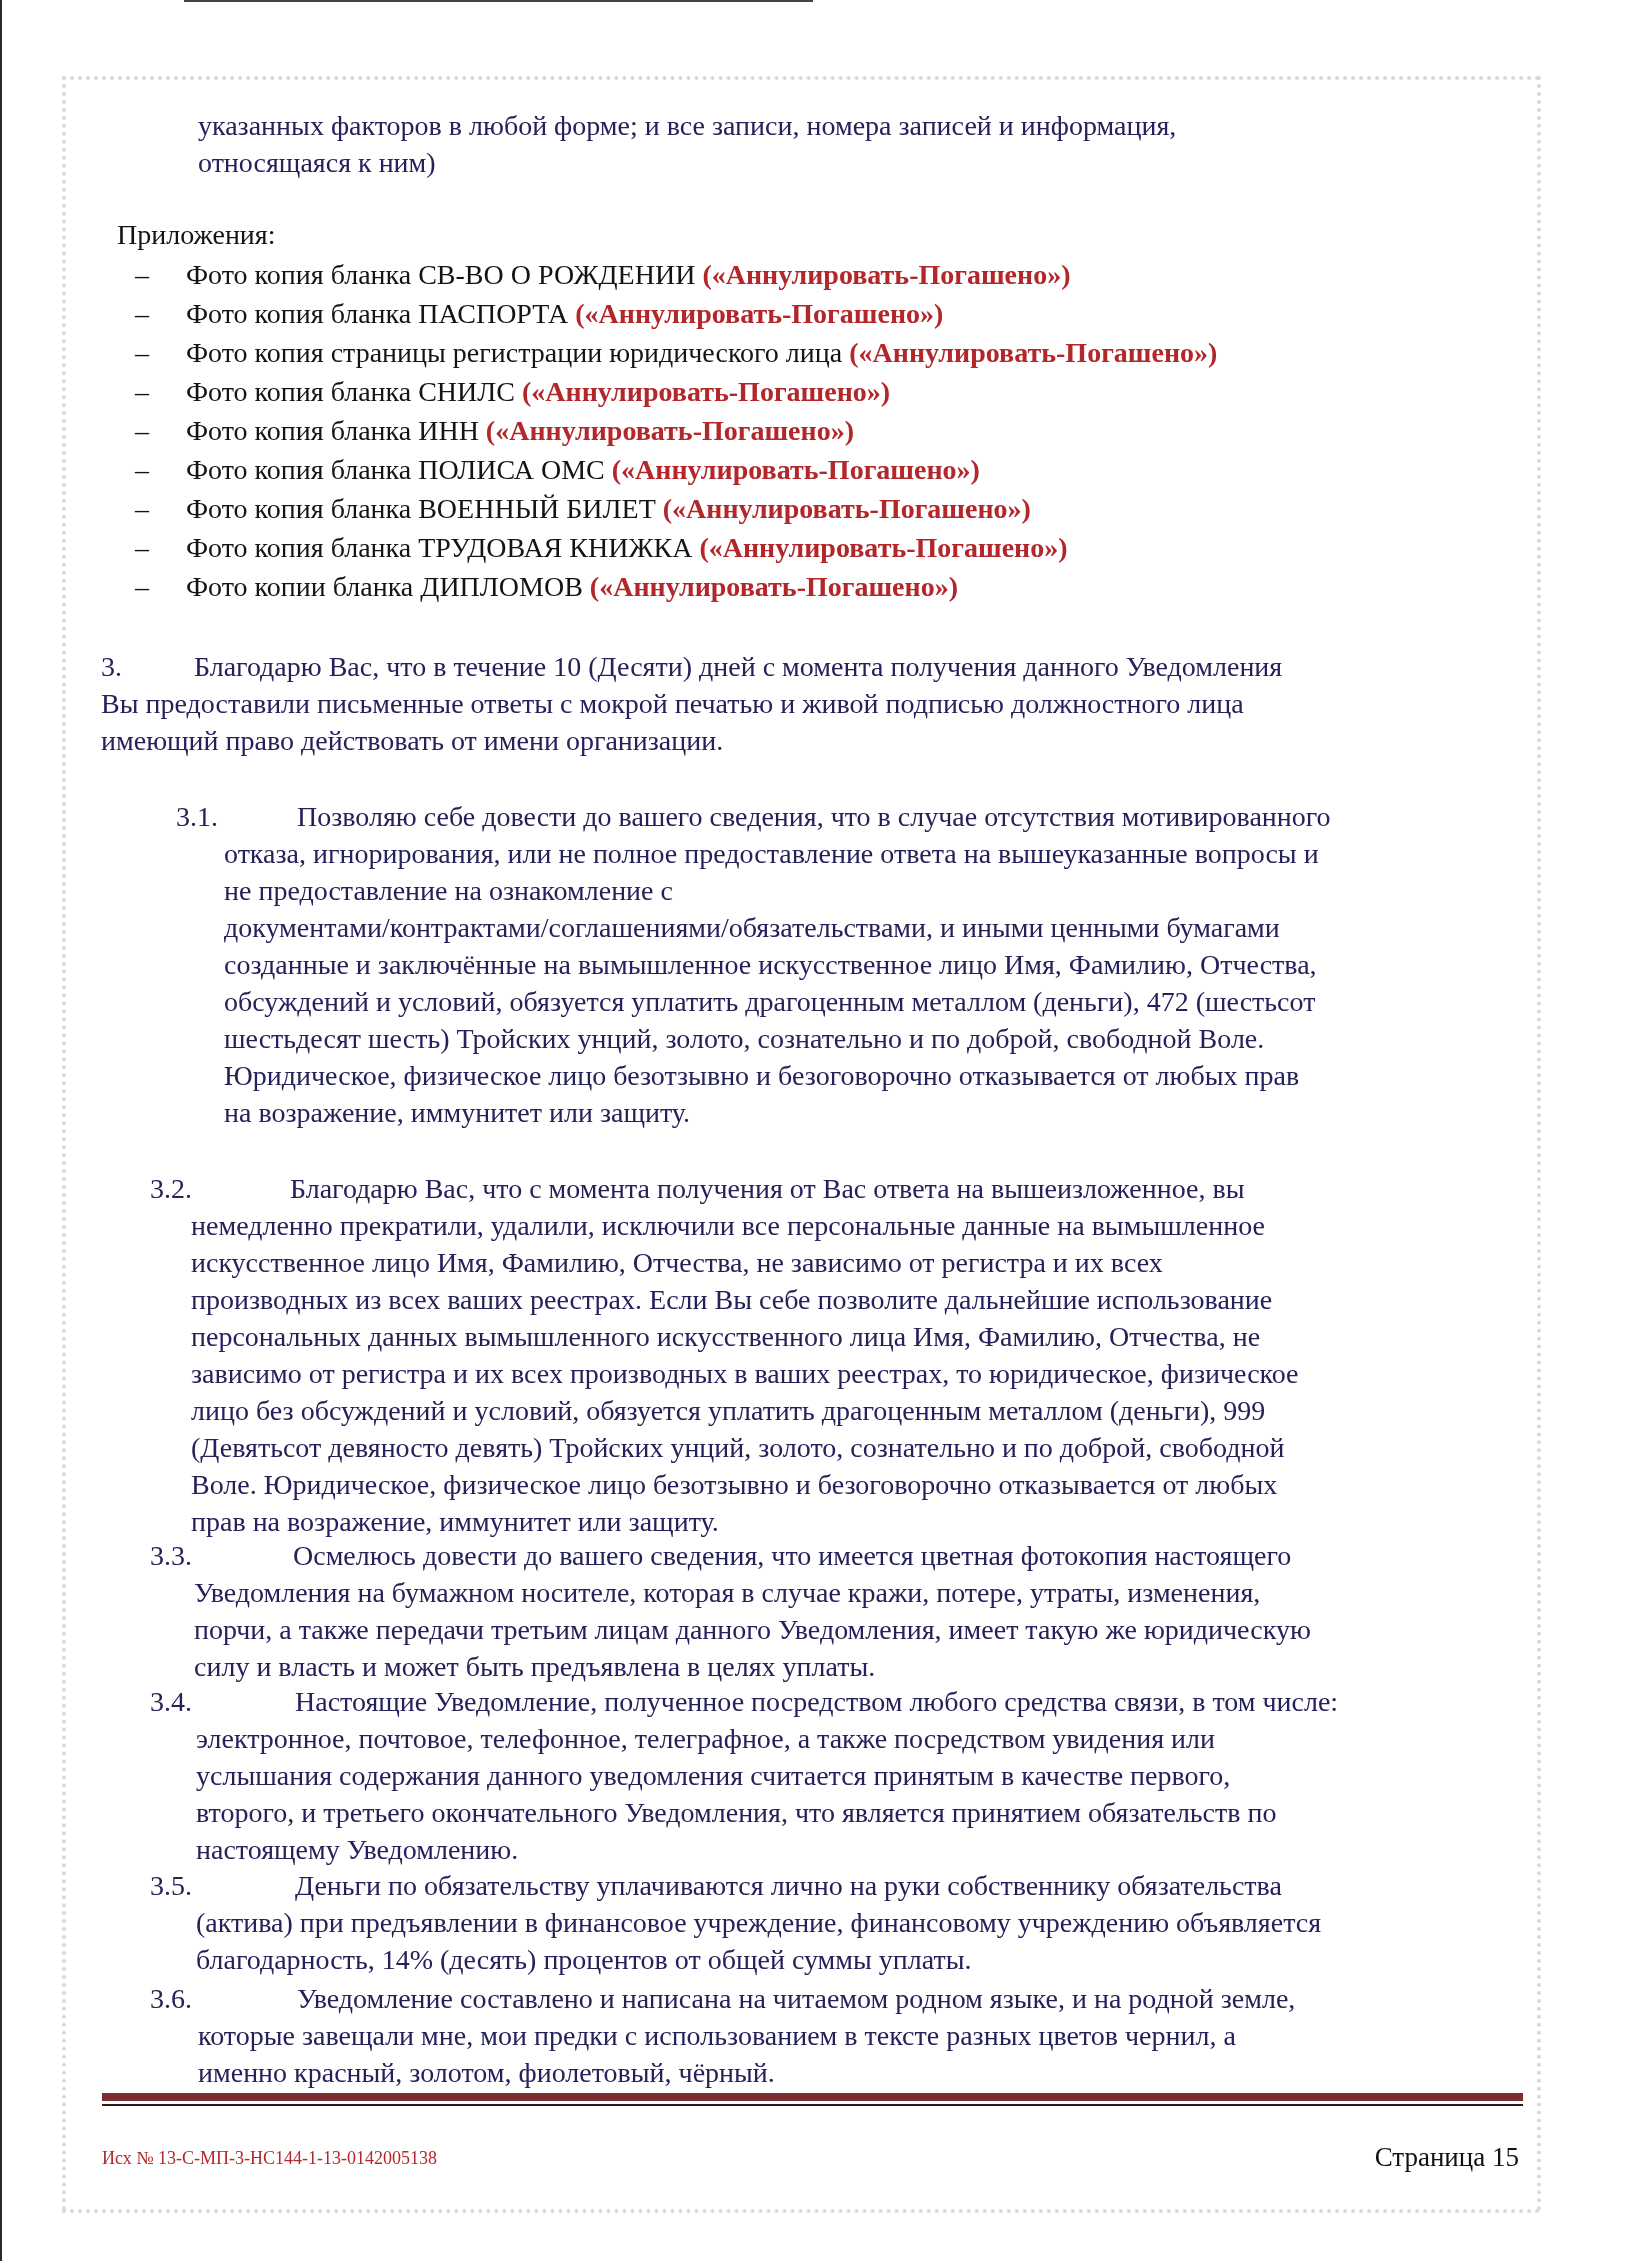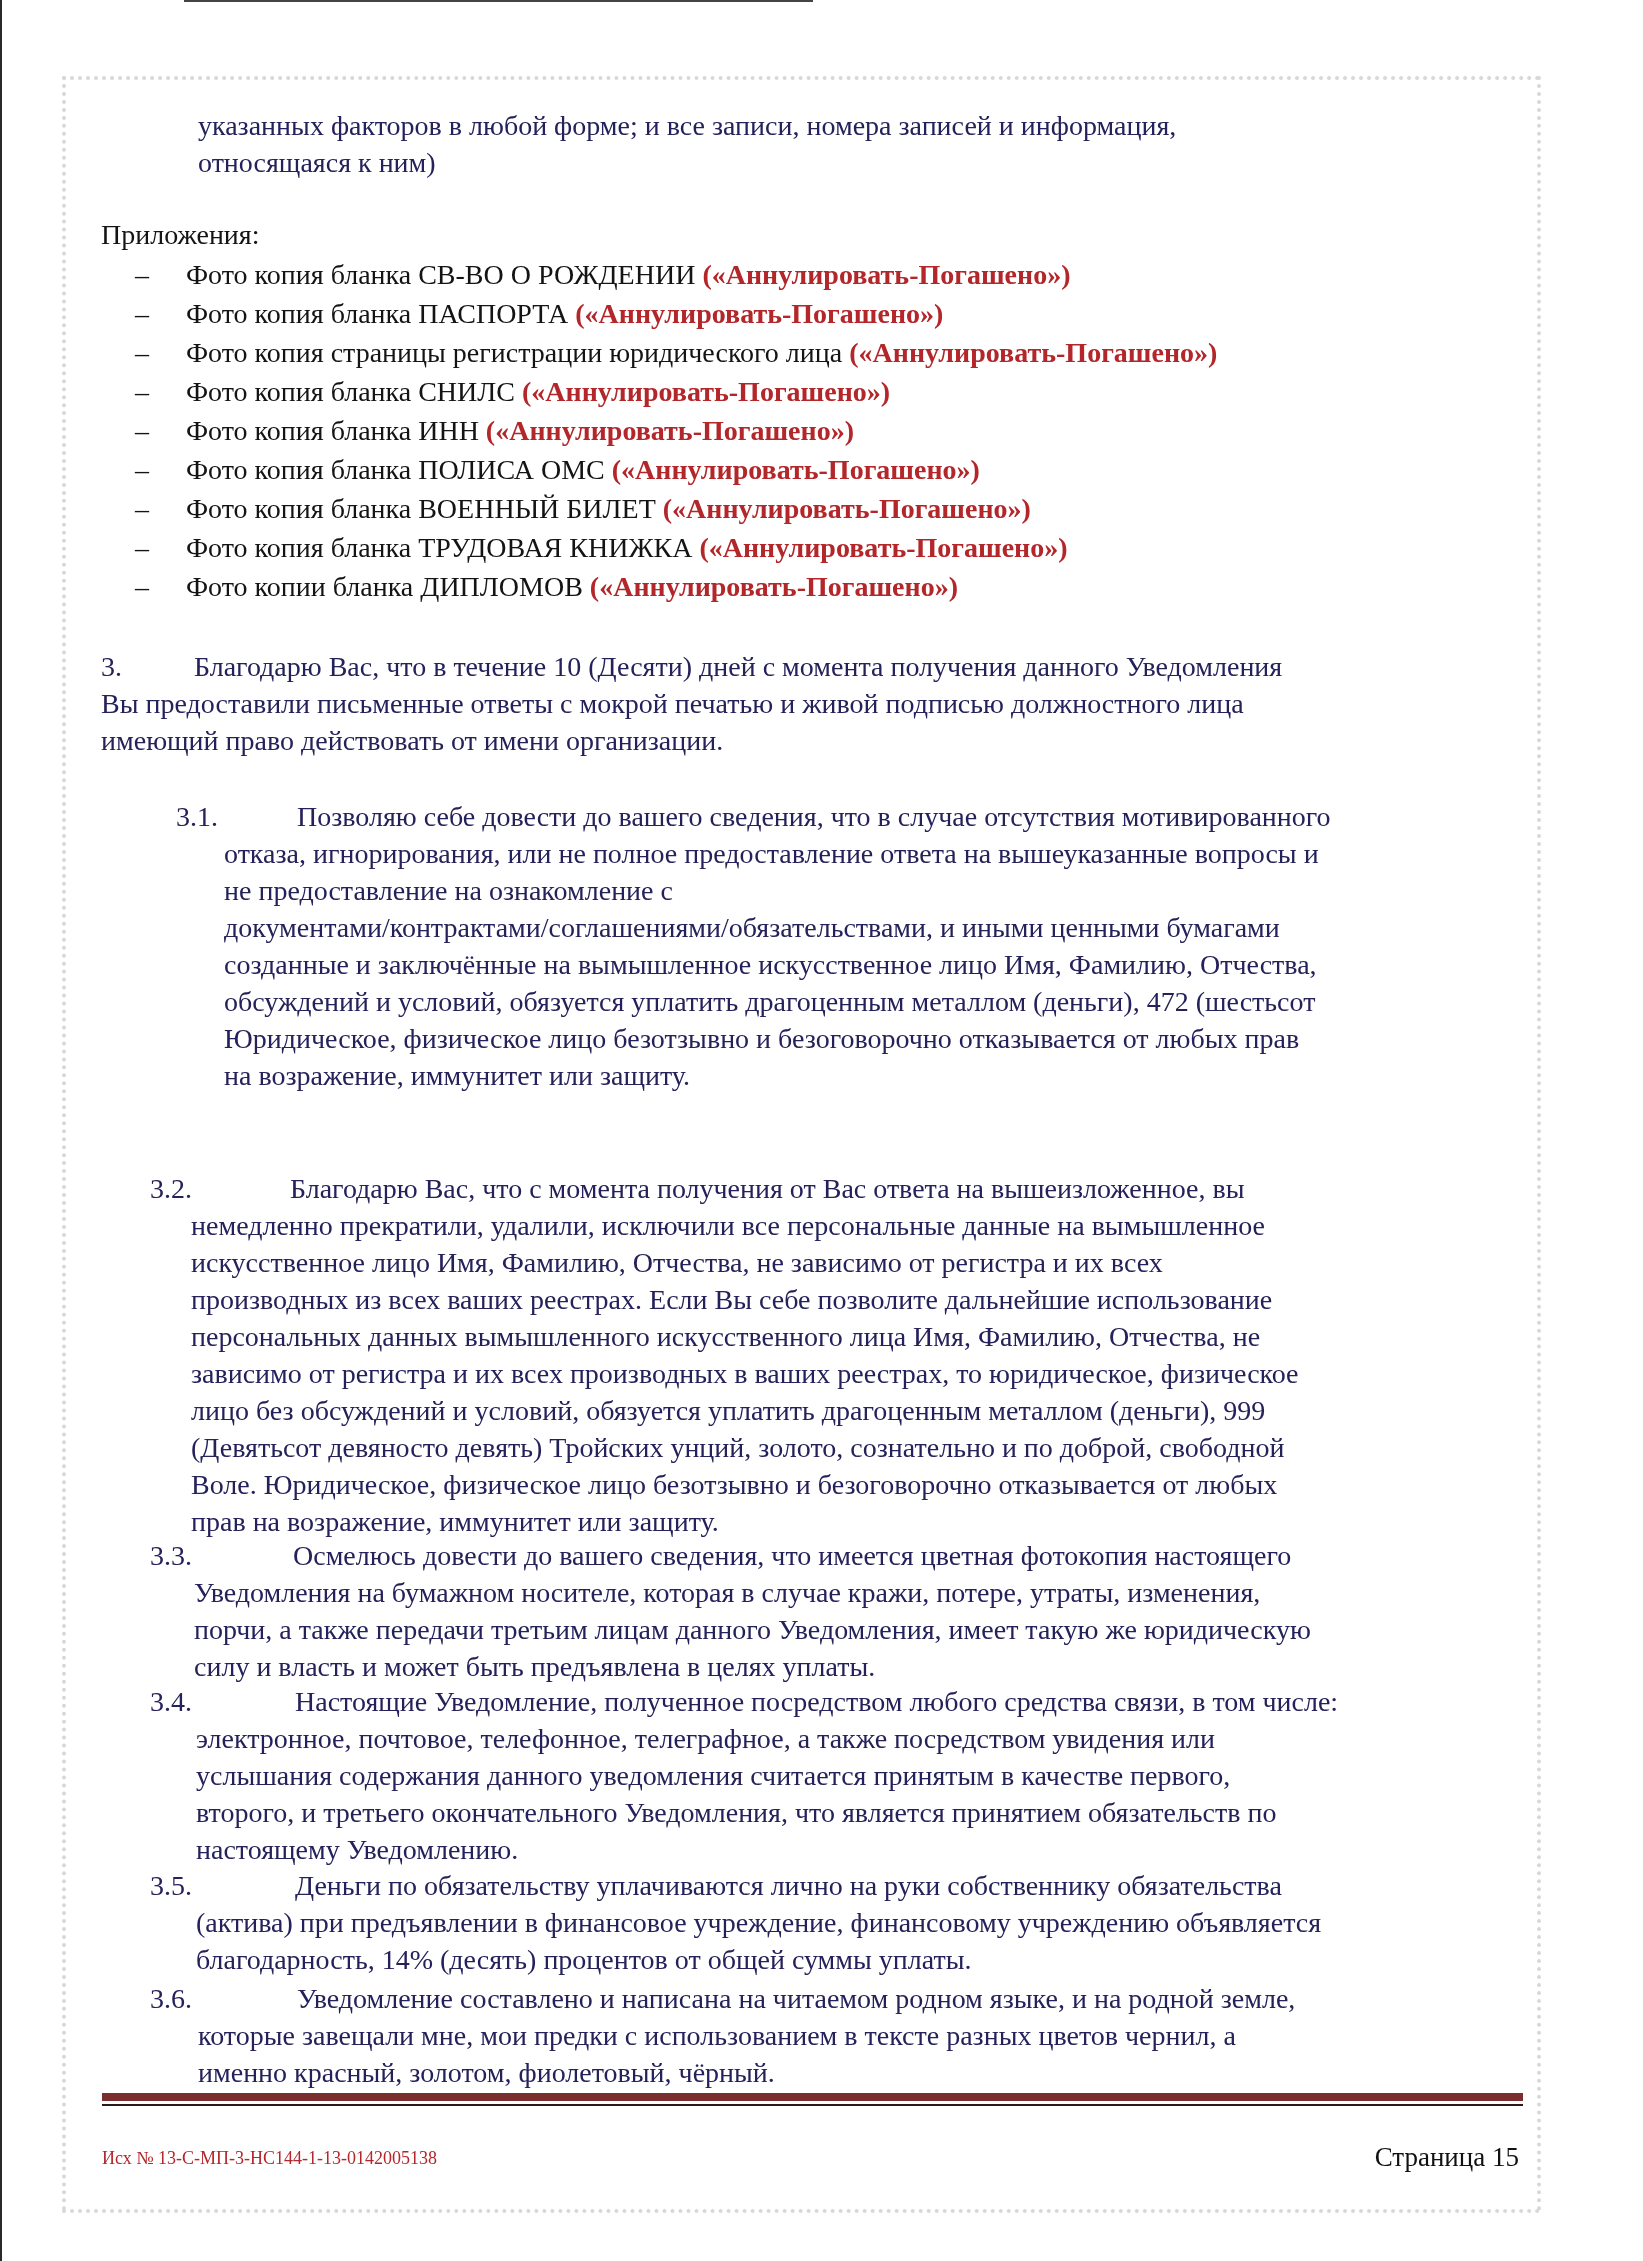--- a/index.html
+++ b/index.html
@@ -4,21 +4,21 @@
 <style>
   html, body { margin: 0; padding: 0; background: #ffffff; }
   body { width: 1644px; height: 2261px; position: relative; overflow: hidden;
          font-family: "Liberation Serif", "DejaVu Serif", serif; }
   .scan-edge { position: absolute; left: 0; top: 0; width: 1.9px; height: 2261px; background: #2a2a2a; }
   .scan-top { position: absolute; left: 184px; top: 0; width: 629px; height: 1.9px; background: #444; }
   .frame { position: absolute; left: 62px; top: 76px; width: 1479px; height: 2137px;
            border: 4.8px dotted #d8d8d4; box-sizing: border-box; }
   .page { position: absolute; left: 0; top: 0; width: 1644px; height: 2261px; }
   .navy { color: #25215a; }
-  .black { color: #141414; }
+  .black { color: #141414; margin-left: 16px; }
   .red { color: #b3262a; font-weight: bold; }
   .txt { font-size: 28px; line-height: 37px; }
 
   .cont { position: absolute; left: 198px; top: 107px; width: 1305px; }
   .appx-title { position: absolute; left: 101px; top: 216px; }
   .appx-list { position: absolute; left: 135px; top: 256px; margin: 0; padding: 0; list-style: none; }
   .appx-list li { position: relative; padding-left: 51px; height: 39px; white-space: nowrap; }
   .appx-list .dash { position: absolute; left: 0; top: 0; }
 
   .p3 { position: absolute; left: 101px; top: 648px; width: 1402px; }
@@ -68,20 +68,21 @@
     <div>имеющий право действовать от имени организации.</div>
   </div>
 
   <div class="sub txt navy" style="left:176px; top:798px;">
     <div><span class="num">3.1.</span><span>Позволяю себе довести до вашего сведения, что в случае отсутствия мотивированного</span></div>
     <div style="padding-left:48px">отказа, игнорирования, или не полное предоставление ответа на вышеуказанные вопросы и</div>
     <div style="padding-left:48px">не предоставление на ознакомление с</div>
     <div style="padding-left:48px">документами/контрактами/соглашениями/обязательствами, и иными ценными бумагами</div>
     <div style="padding-left:48px">созданные и заключённые на вымышленное искусственное  лицо Имя, Фамилию, Отчества,</div>
     <div style="padding-left:48px">обсуждений и условий, обязуется уплатить драгоценным металлом (деньги),  472 (шестьсот</div>
+    <div style="padding-left:48px">шестьдесят шесть) Тройских унций, золото, сознательно и по доброй, свободной Воле.</div>
     <div style="padding-left:48px">Юридическое, физическое лицо безотзывно и безоговорочно отказывается от любых прав</div>
     <div style="padding-left:48px">на возражение, иммунитет или защиту.</div>
   </div>
 
   <div class="sub txt navy" style="left:150px; top:1170px;">
     <div><span class="num" style="width:140px">3.2.</span><span>Благодарю Вас, что с момента получения от Вас ответа на вышеизложенное, вы</span></div>
     <div style="padding-left:41px">немедленно прекратили,  удалили, исключили все персональные данные на вымышленное</div>
     <div style="padding-left:41px">искусственное  лицо Имя, Фамилию, Отчества, не зависимо от регистра и их всех</div>
     <div style="padding-left:41px">производных из всех ваших реестрах. Если Вы себе позволите дальнейшие использование</div>
     <div style="padding-left:41px">персональных данных вымышленного искусственного  лица Имя, Фамилию, Отчества, не</div>

